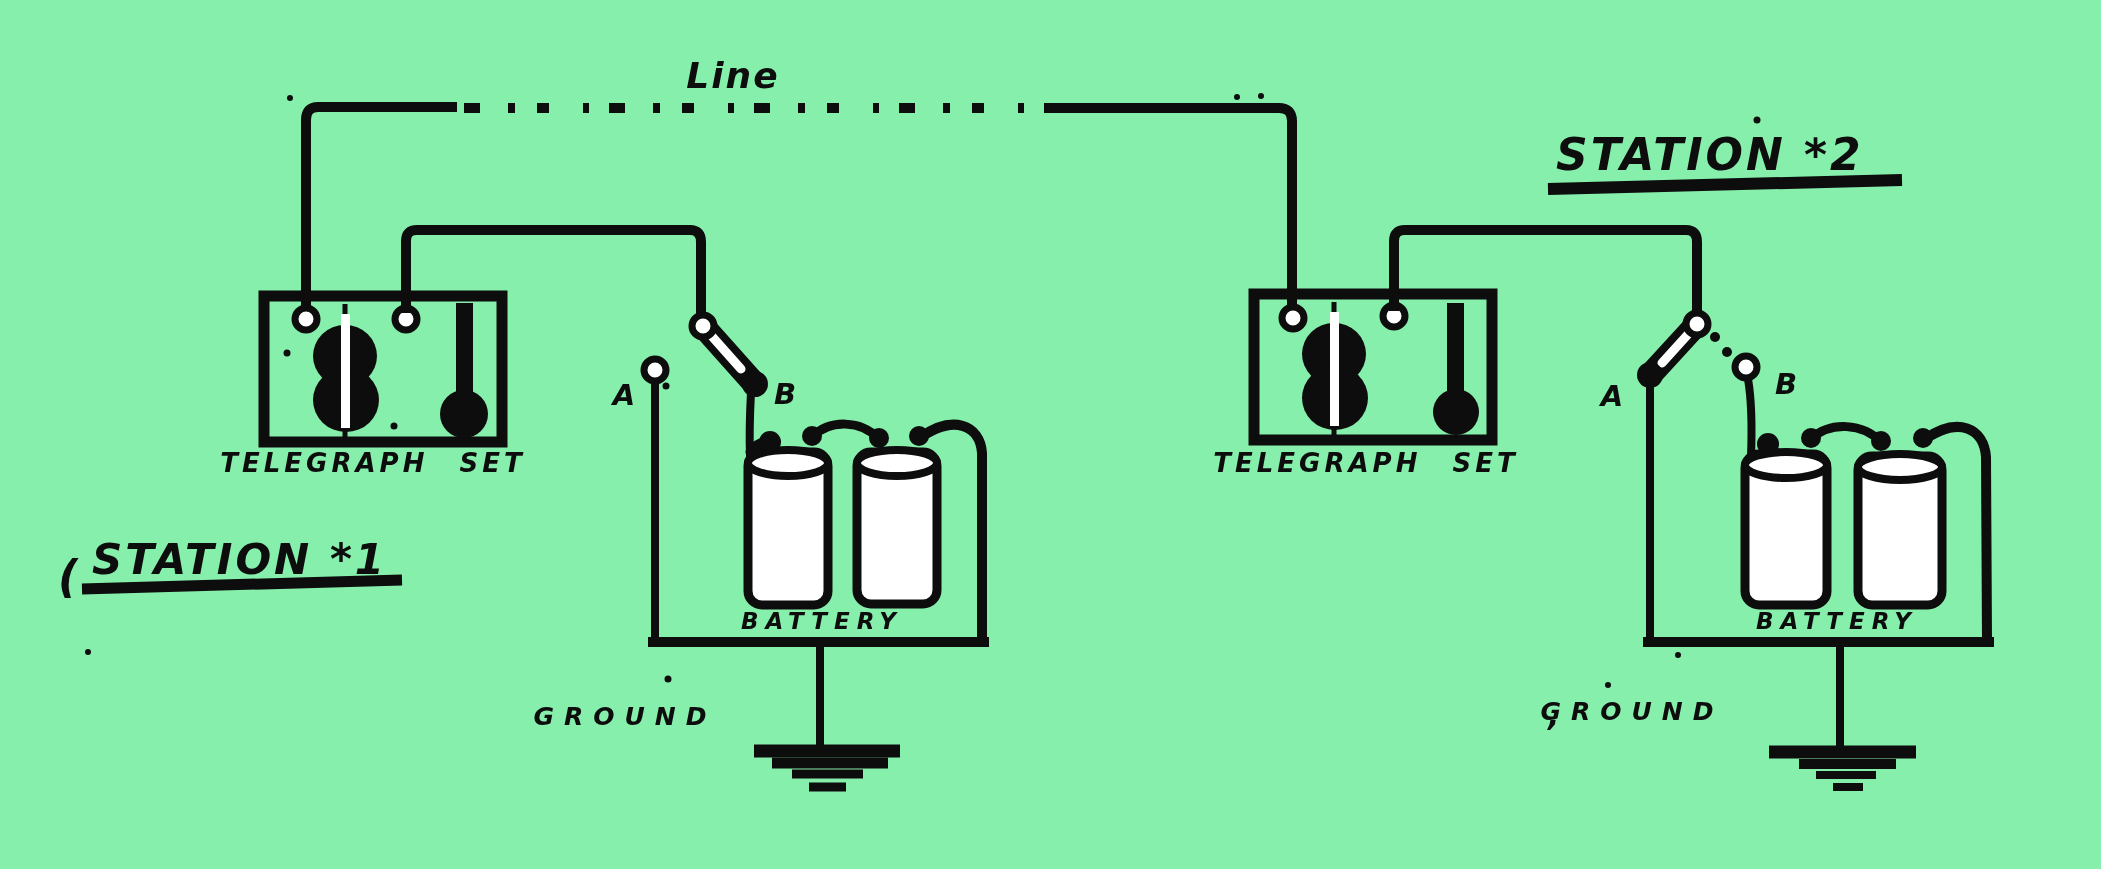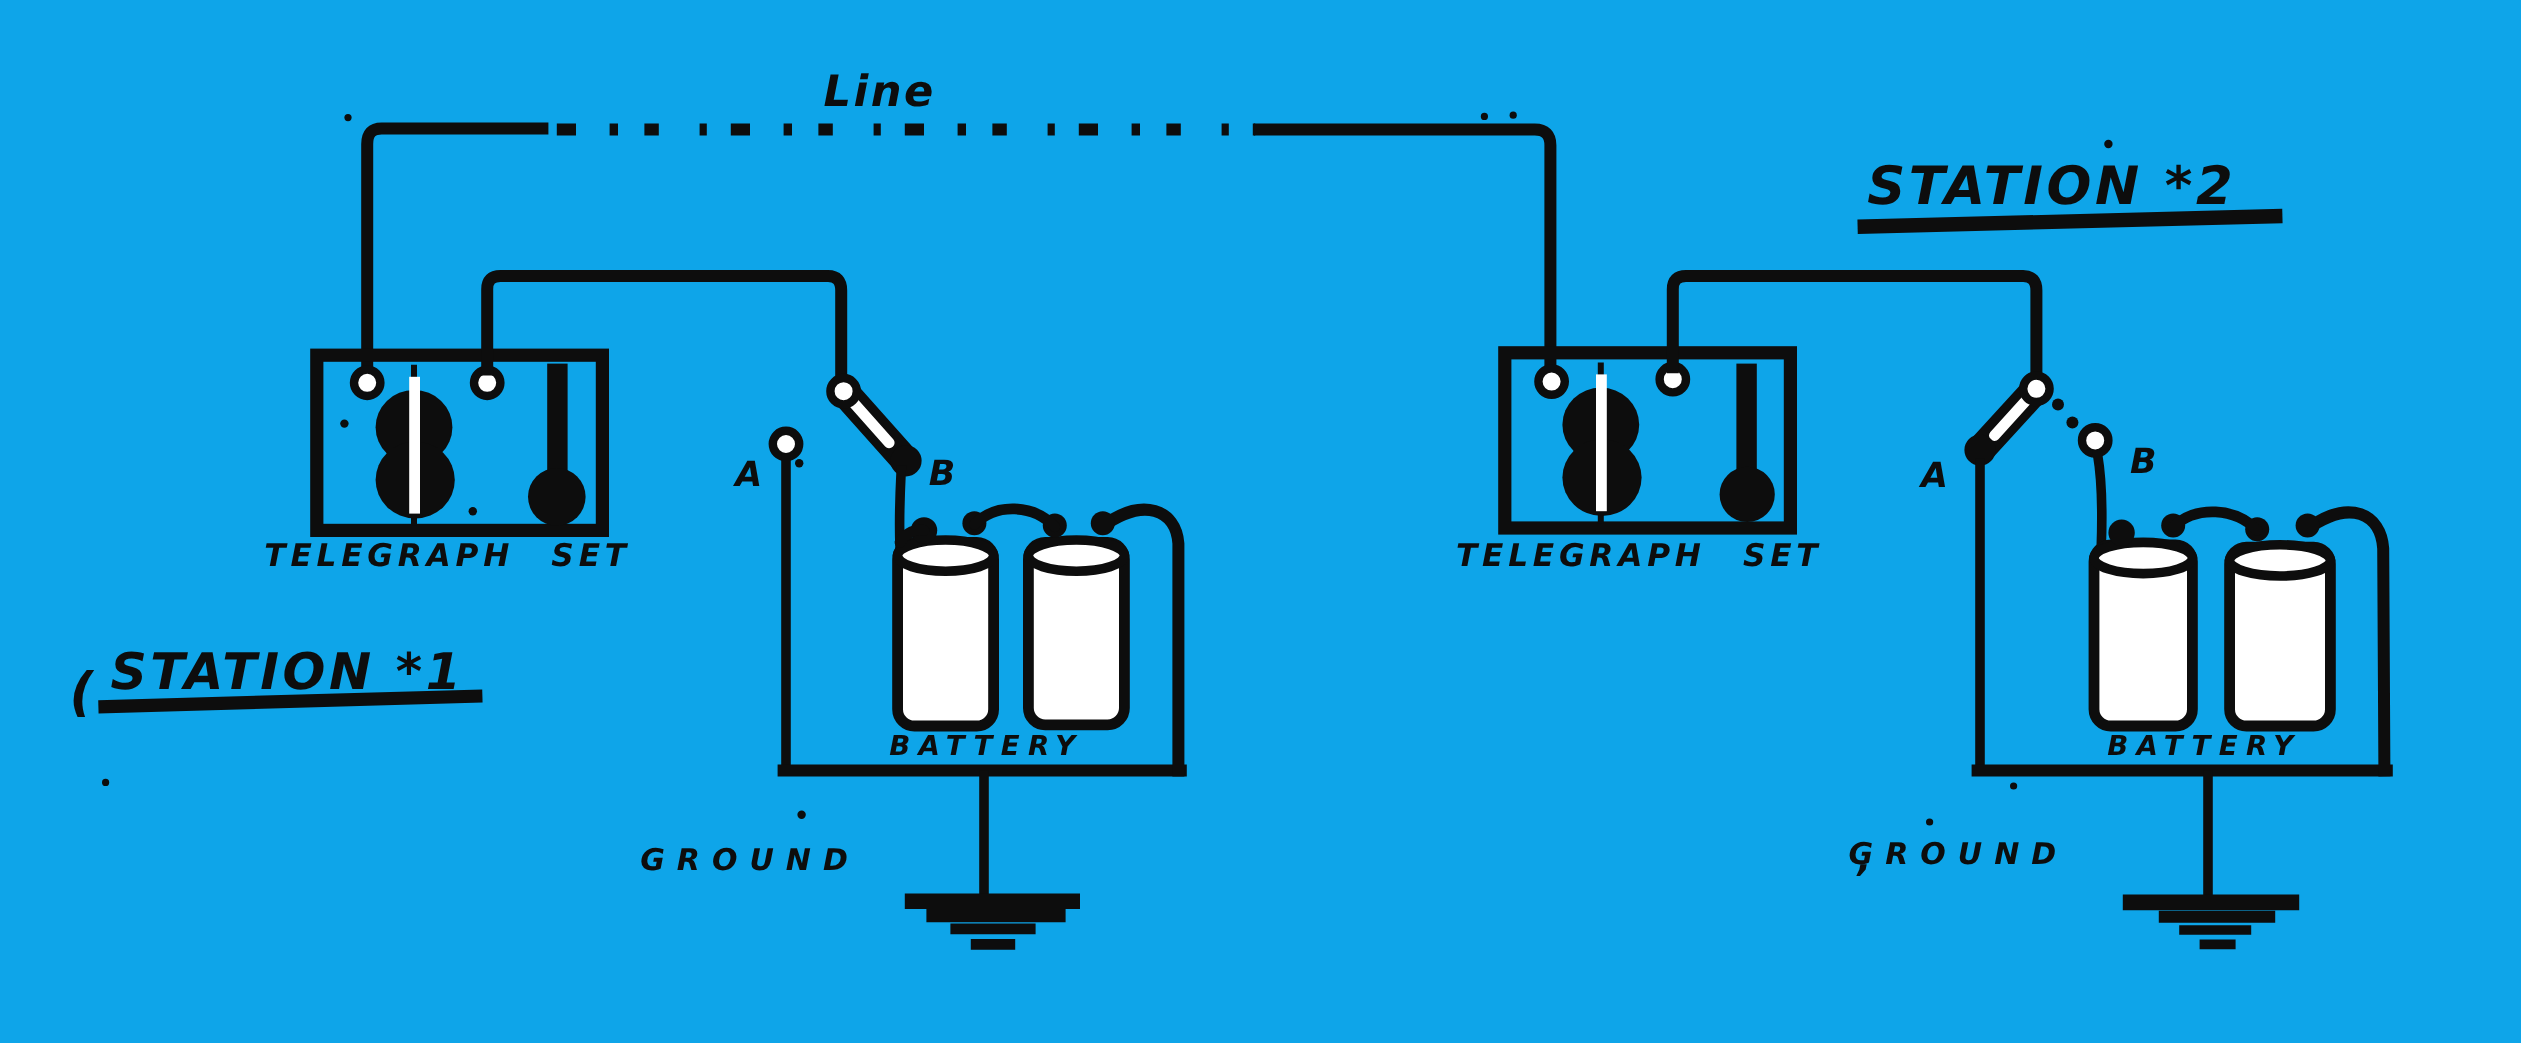--- a/index.html
+++ b/index.html
@@ -1,16 +1,16 @@
 <!DOCTYPE html>
 <html><head>
 <meta charset="utf-8">
 <style>
   html,body{margin:0;padding:0;background:#ffffff;}
-  .canvas{position:relative;width:2101px;height:869px;background:#0ea5e9;overflow:hidden;}
+  .canvas{position:relative;width:2101px;height:869px;background:#86efac;overflow:hidden;}
   svg{position:absolute;left:0;top:0;}
   .wire{stroke:#0d0d0d;fill:none;stroke-width:10;stroke-linecap:square;}
   .wire-thin{stroke:#0d0d0d;fill:none;stroke-width:8;stroke-linecap:square;}
   .dashed{stroke-dasharray:16 28 7 22 12 34 6 20;stroke-linecap:butt;}
   .box{stroke:#0d0d0d;fill:none;stroke-width:11;}
   .terminal{fill:#ffffff;stroke:#0d0d0d;stroke-width:7;}
   .solid{fill:#0d0d0d;stroke:none;}
   .white{fill:#ffffff;stroke:none;}
   .cell{fill:#ffffff;stroke:#0d0d0d;stroke-width:9;}
   .celltop{fill:#ffffff;stroke:#0d0d0d;stroke-width:8;}

